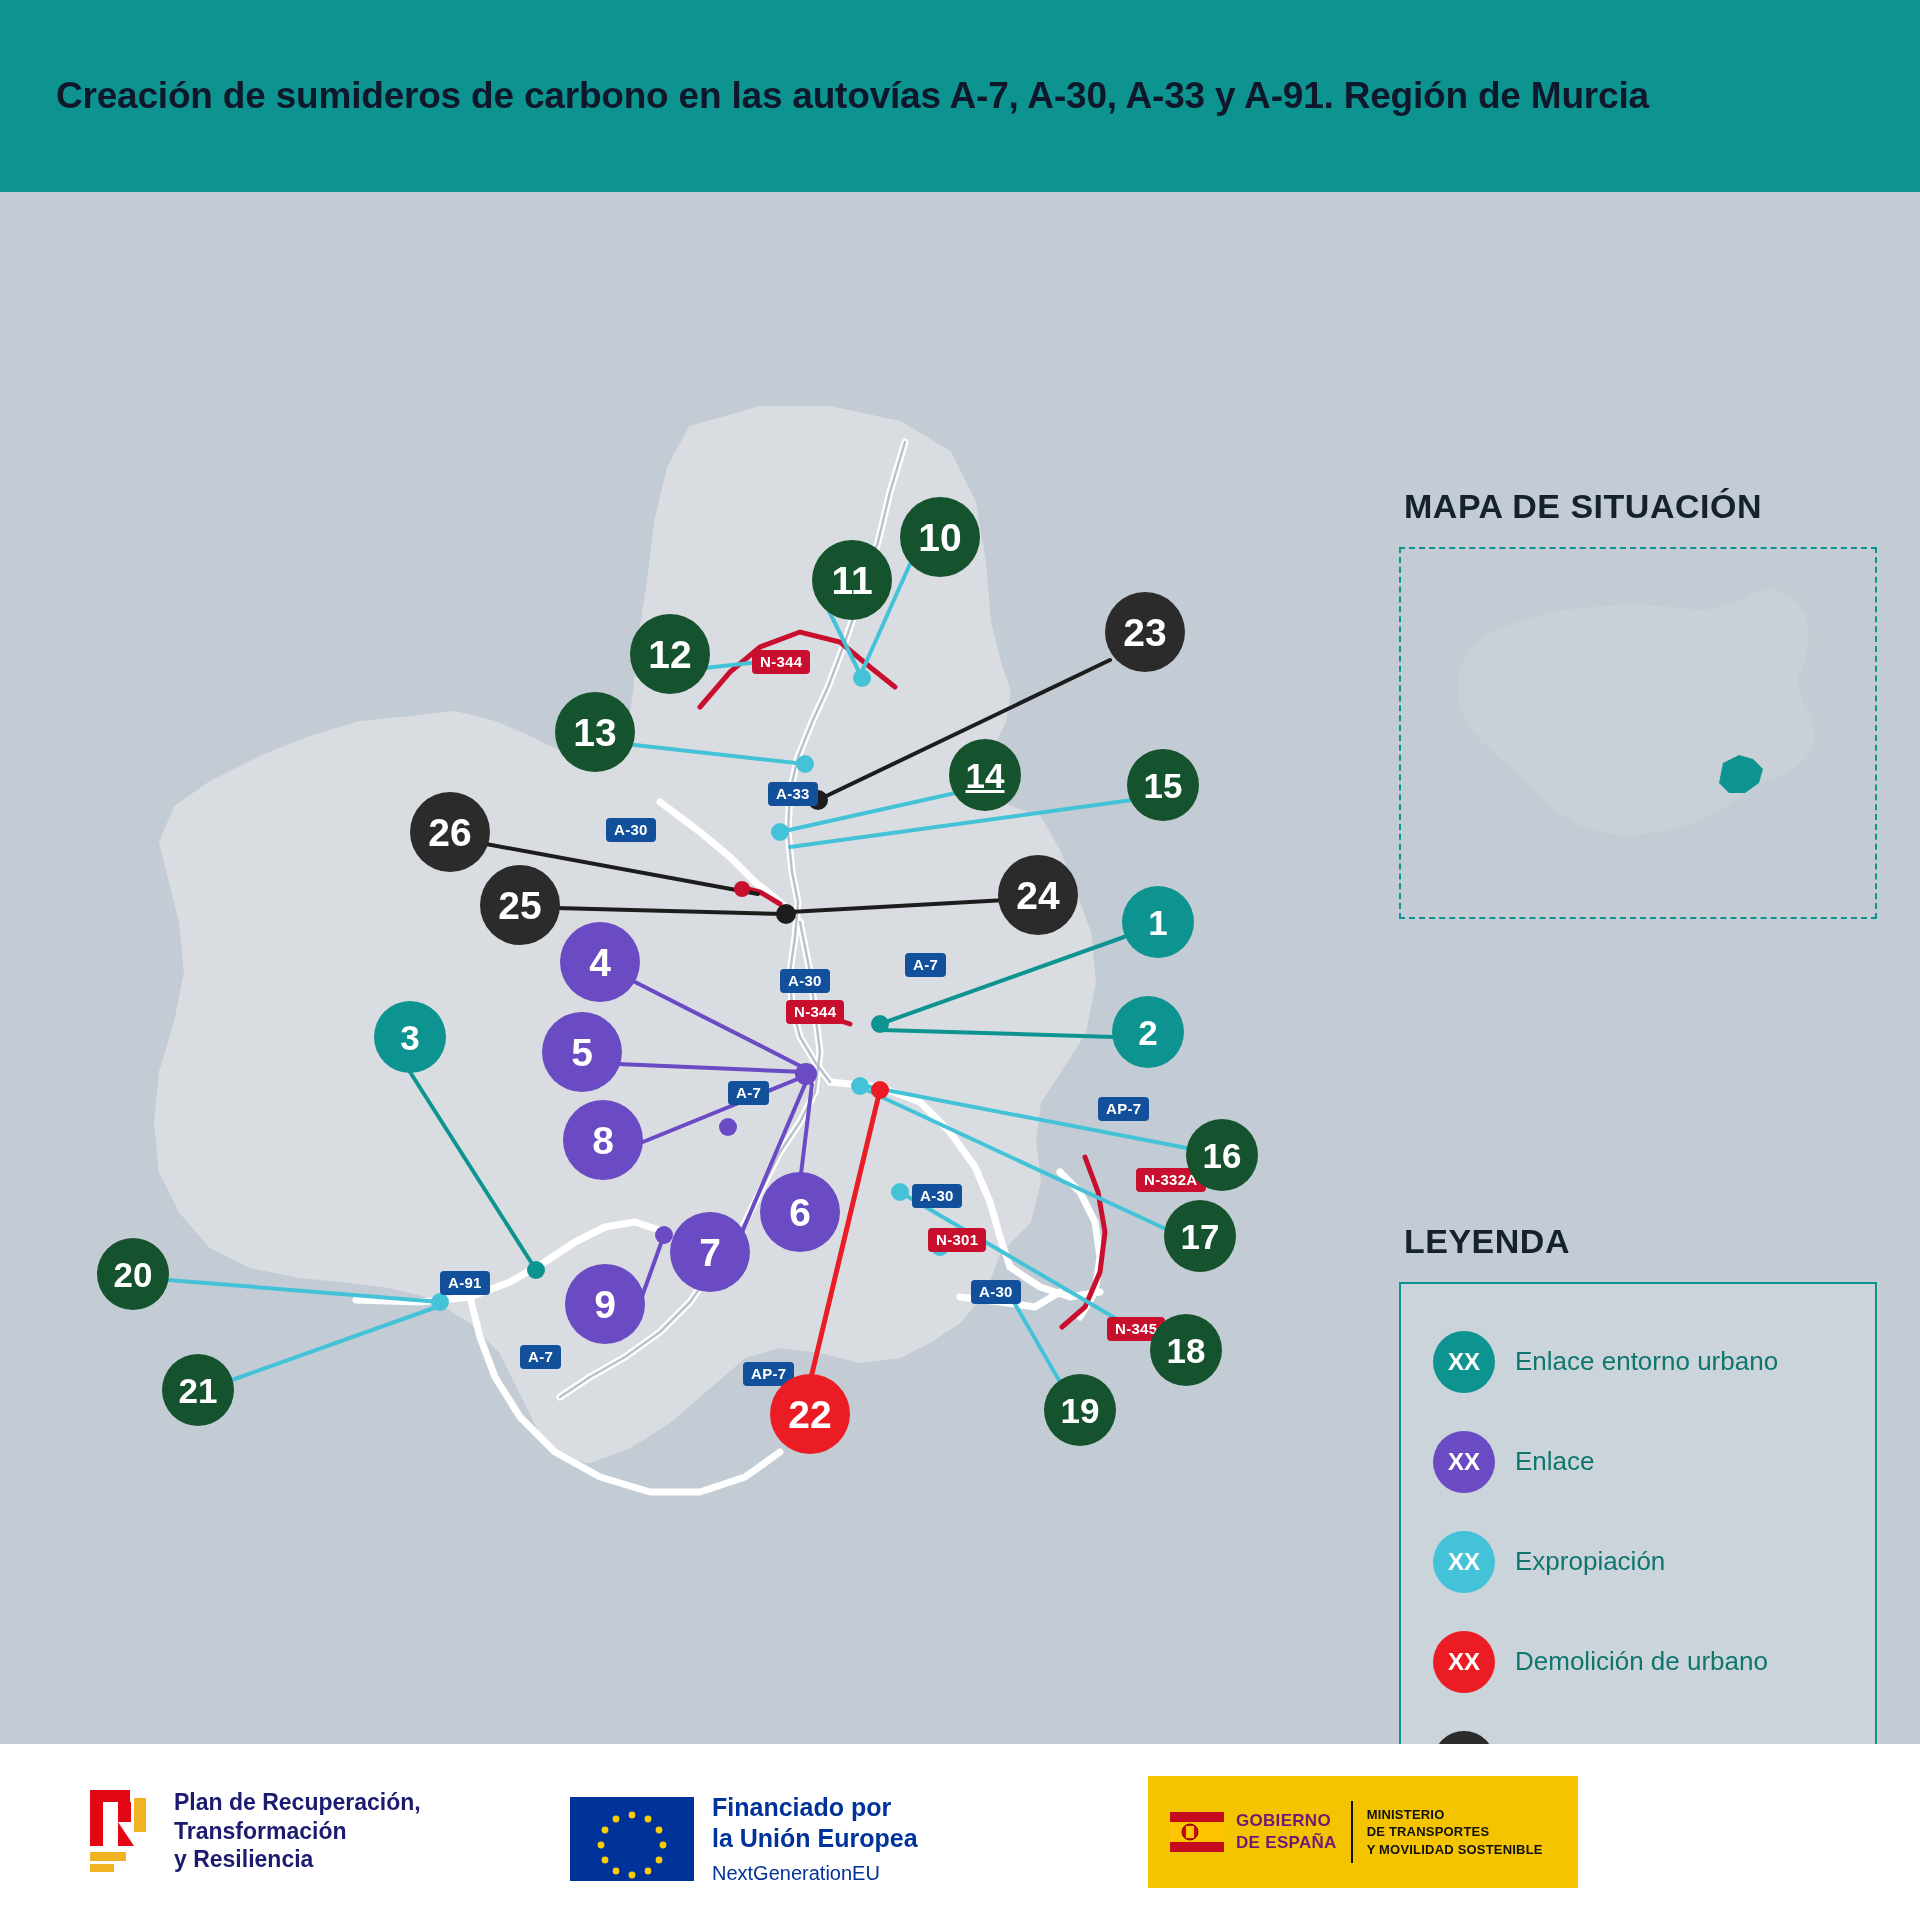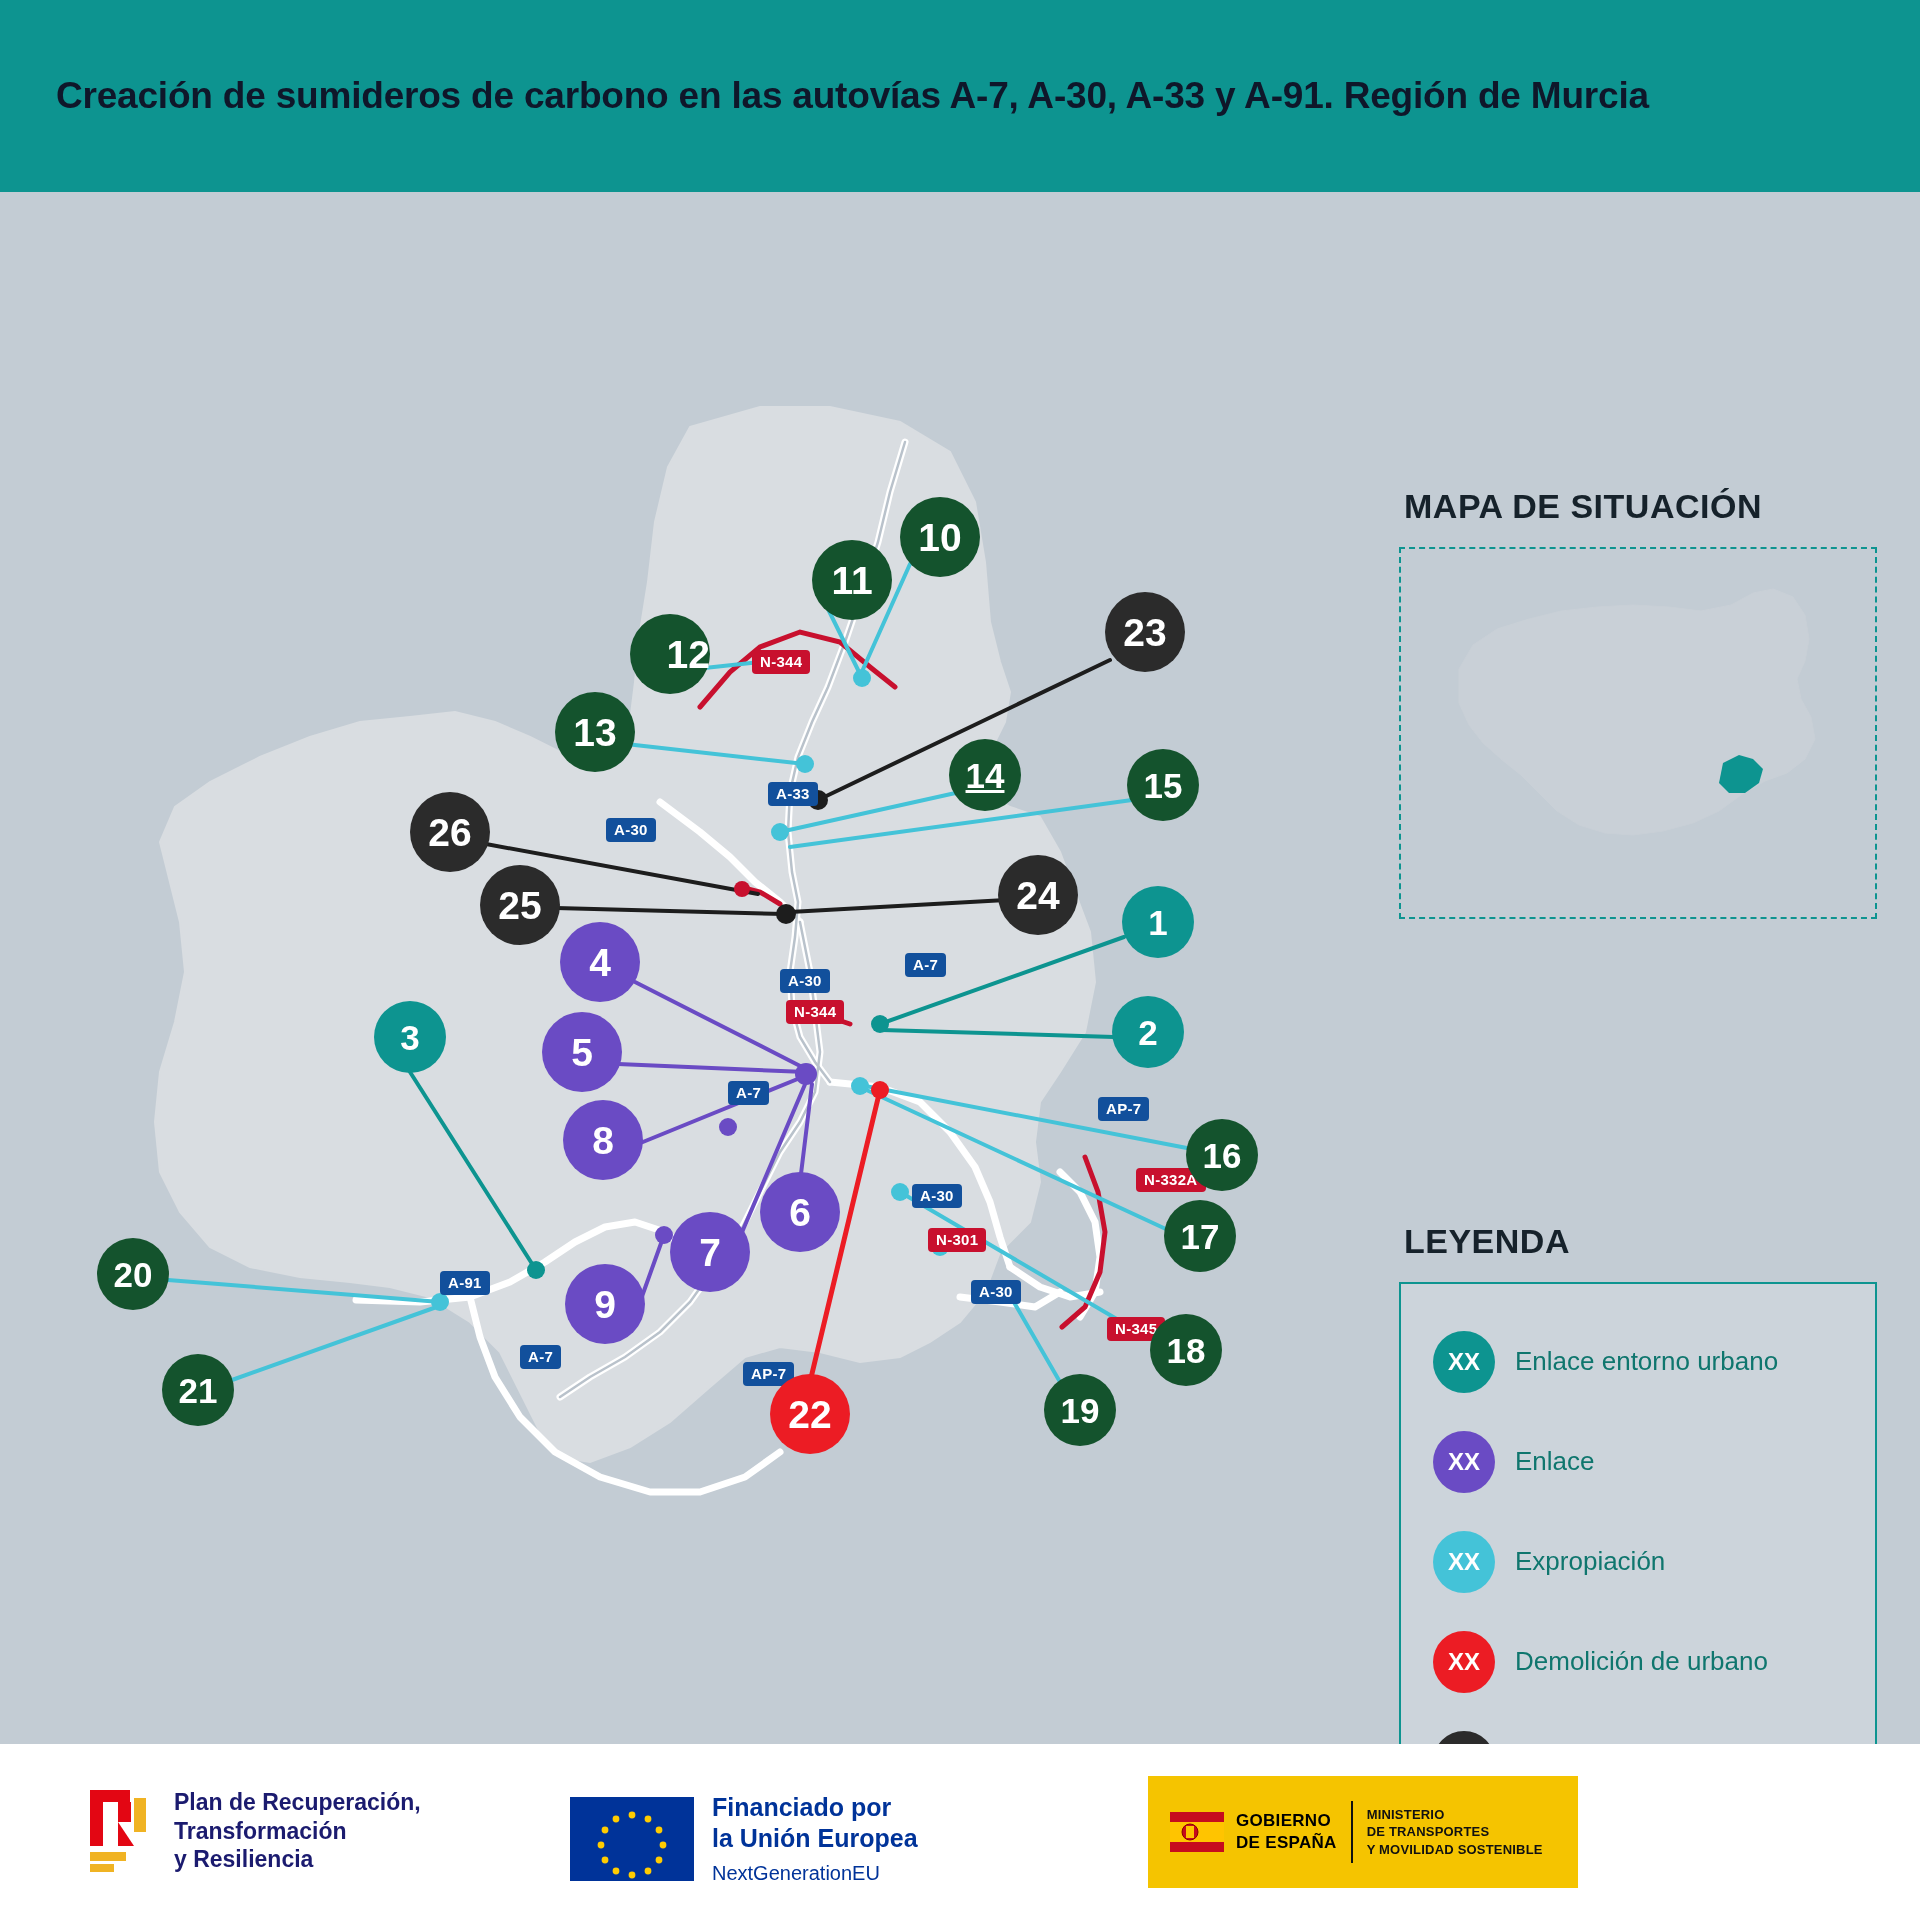--- a/index.html
+++ b/index.html
@@ -140,21 +140,21 @@
   .logo-eu { position: absolute; left: 570px; top: 1792px; display: flex; align-items: center; }
   .eu-flag { width: 124px; height: 84px; background: #003399; position: relative; margin-right: 18px; }
   .eu-text { font-size: 25px; font-weight: bold; color: #003399; line-height: 1.25; }
   .eu-sub { font-size: 20px; font-weight: normal; color: #003399; margin-top: 6px; }
   .logo-gob {
     position: absolute; left: 1148px; top: 1776px;
     width: 430px; height: 112px; background: #f5c400;
     display: flex; align-items: center;
   }
   .gob-flag { width: 54px; height: 40px; margin: 0 12px 0 22px; position: relative; }
-  .gob-text { font-size: 17px; font-weight: bold; color: #000000; line-height: 1.3; letter-spacing: .3px;}
+  .gob-text { font-size: 17px; font-weight: bold; color: #701a75; line-height: 1.3; letter-spacing: .3px;}
   .gob-sep { width: 2px; height: 62px; background: #111; margin: 0 14px; }
   .gob-min { font-size: 13px; font-weight: bold; color: #111; line-height: 1.35; letter-spacing: .2px;}
   .logo-rce {
     position: absolute; left: 1578px; top: 1776px;
     width: 320px; height: 112px; background: #ffffff;
     display: flex; align-items: center;
   }
   .rce-star { width: 62px; height: 62px; margin: 0 14px 0 18px; }
   .rce-text { font-size: 21px; font-weight: bold; color: #1b3b63; line-height: 1.2; }
   .rce-sub { font-size: 13px; font-weight: bold; color: #1b3b63; letter-spacing: 1px; }
@@ -308,21 +308,21 @@
         </div>
         <div class="marker m-64 c-enlace" style="left: 565px; top: 1072px;">
           <span>9</span>
         </div>
         <div class="marker m-64 c-expro" style="left: 900px; top: 305px;">
           <span>10</span>
         </div>
         <div class="marker m-64 c-expro" style="left: 812px; top: 348px;">
           <span>11</span>
         </div>
-        <div class="marker m-64 c-expro" style="left: 630px; top: 422px; justify-content: flex-end;">
+        <div class="marker m-64 c-expro" style="left: 630px; top: 422px;">
           <span>12</span>
         </div>
         <div class="marker m-64 c-expro" style="left: 555px; top: 500px;">
           <span>13</span>
         </div>
         <div class="marker m-56 c-expro" style="left: 949px; top: 547px; text-decoration: underline;">
           <span>14</span>
         </div>
         <div class="marker m-56 c-expro" style="left: 1127px; top: 557px;">
           <span>15</span>

